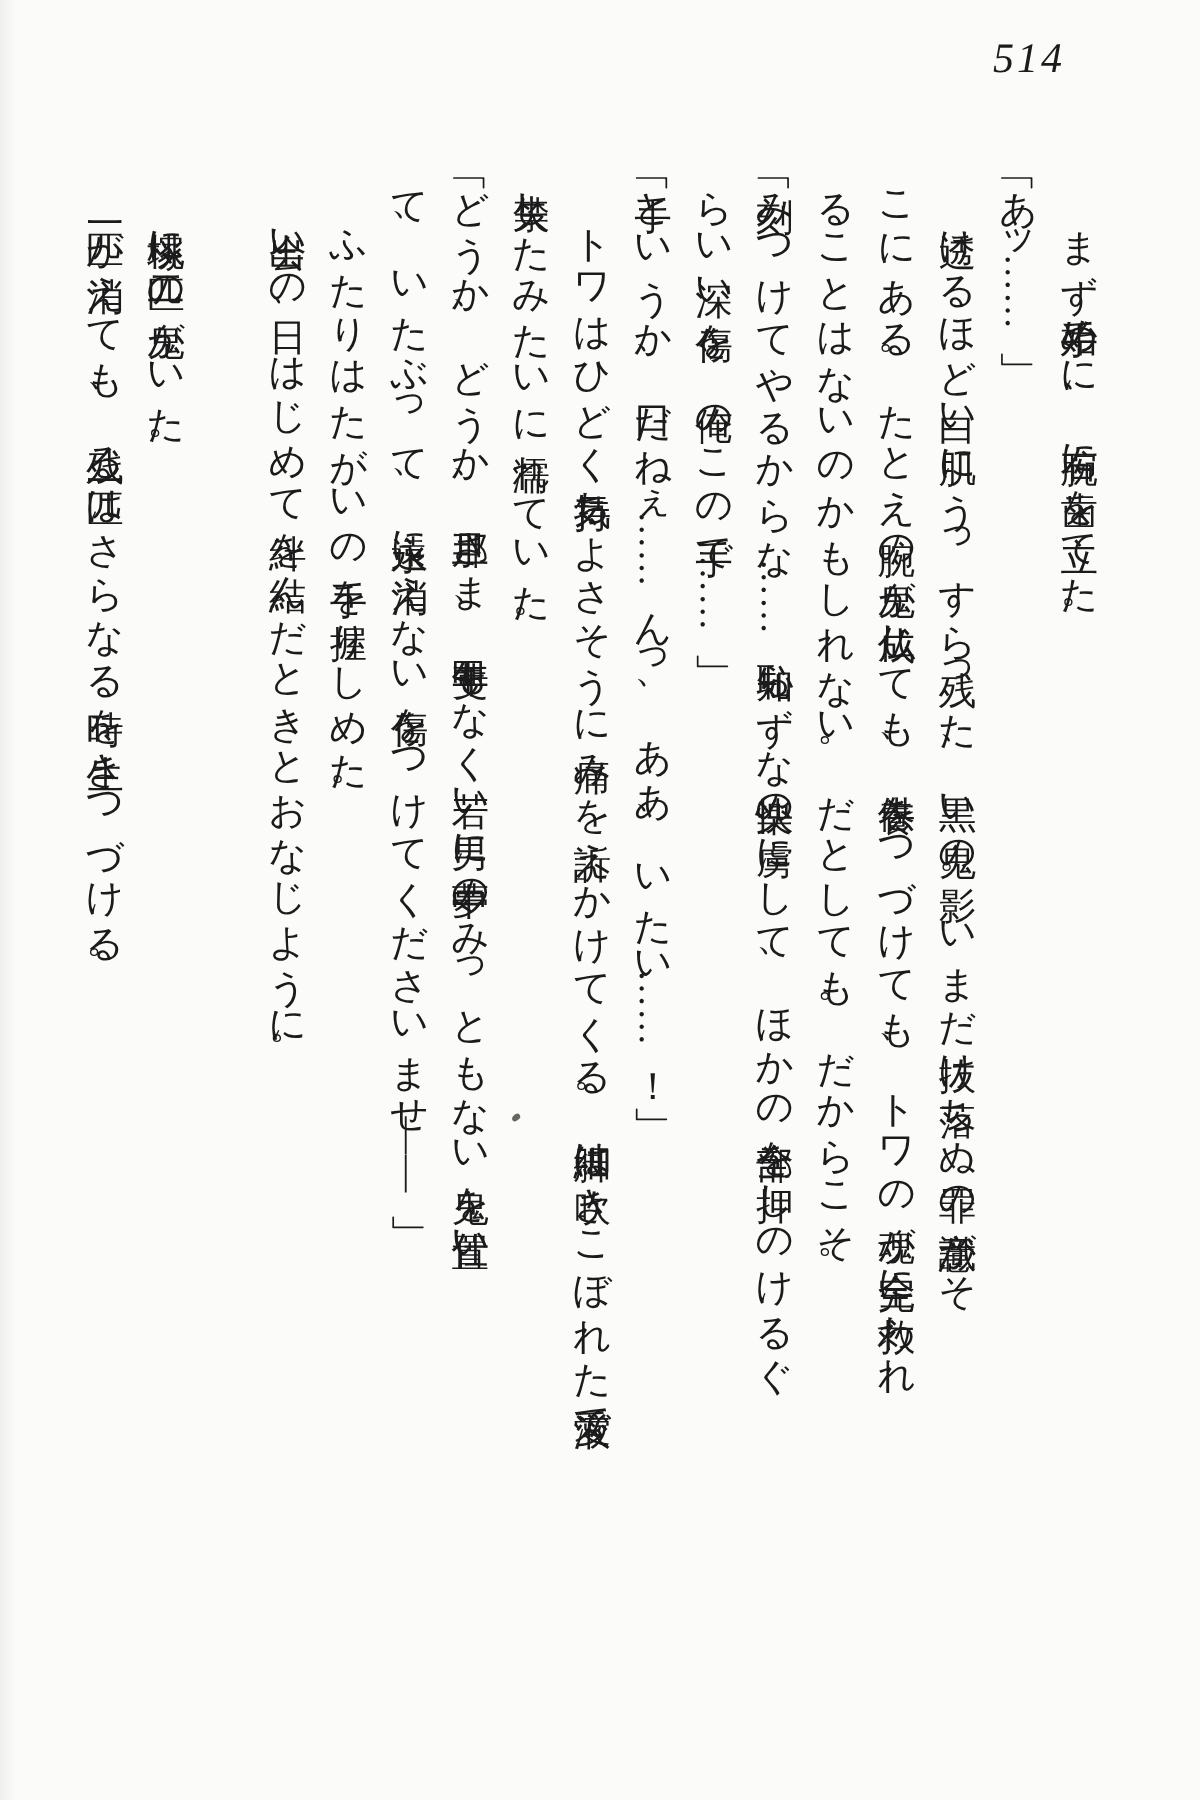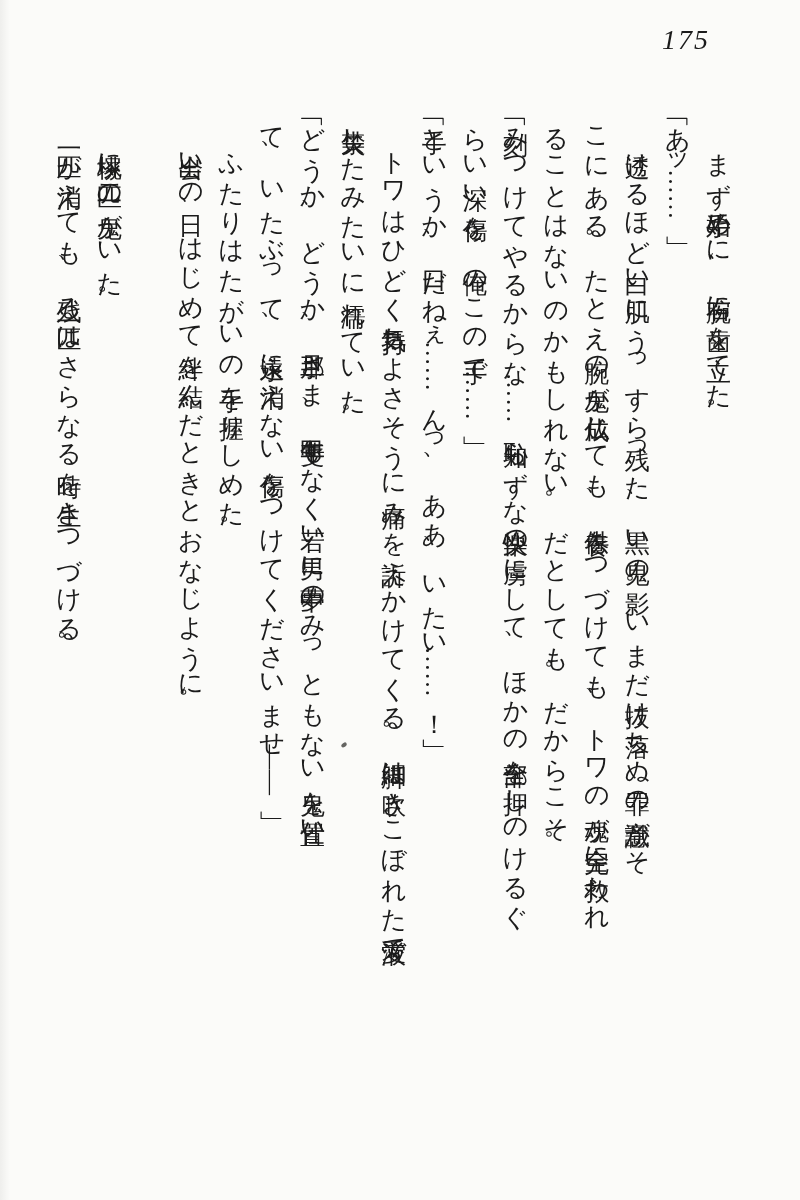--- a/index.html
+++ b/index.html
@@ -58,21 +58,21 @@
     border-radius: 60% 40% 50% 50%;
     transform: rotate(-35deg);
     opacity: 0.85;
   }
 </style>
 </head>
 <body>
 
 <div class="scan-edge"></div>
 
-<div class="page-number">175</div>
+<div class="page-number">514</div>
 
 <div class="text-block">
   <p class="text-column">　まず手始めに、右腕に歯を立てた。</p>
   <p class="text-column">「あッ……」</p>
   <p class="text-column">　透けるほど白い肌にうっすら残った、黒い鬼の影。いまだ抜け落ちぬ罪の意識がそ</p>
   <p class="text-column">こにある。たとえ腕の鬼が成仏しても、供養をつづけても、トワの魂が完全に救われ</p>
   <p class="text-column">ることはないのかもしれない。だとしても。だからこそ。</p>
   <p class="text-column">「刻みつけてやるからな……恥知らずな快楽の虜にして、ほかの全部を押しのけるぐ</p>
   <p class="text-column">らい深い傷を、俺のこの手で……」</p>
   <p class="text-column">「手というか、口だねぇ……んっ、ああ、いたい……！」</p>

